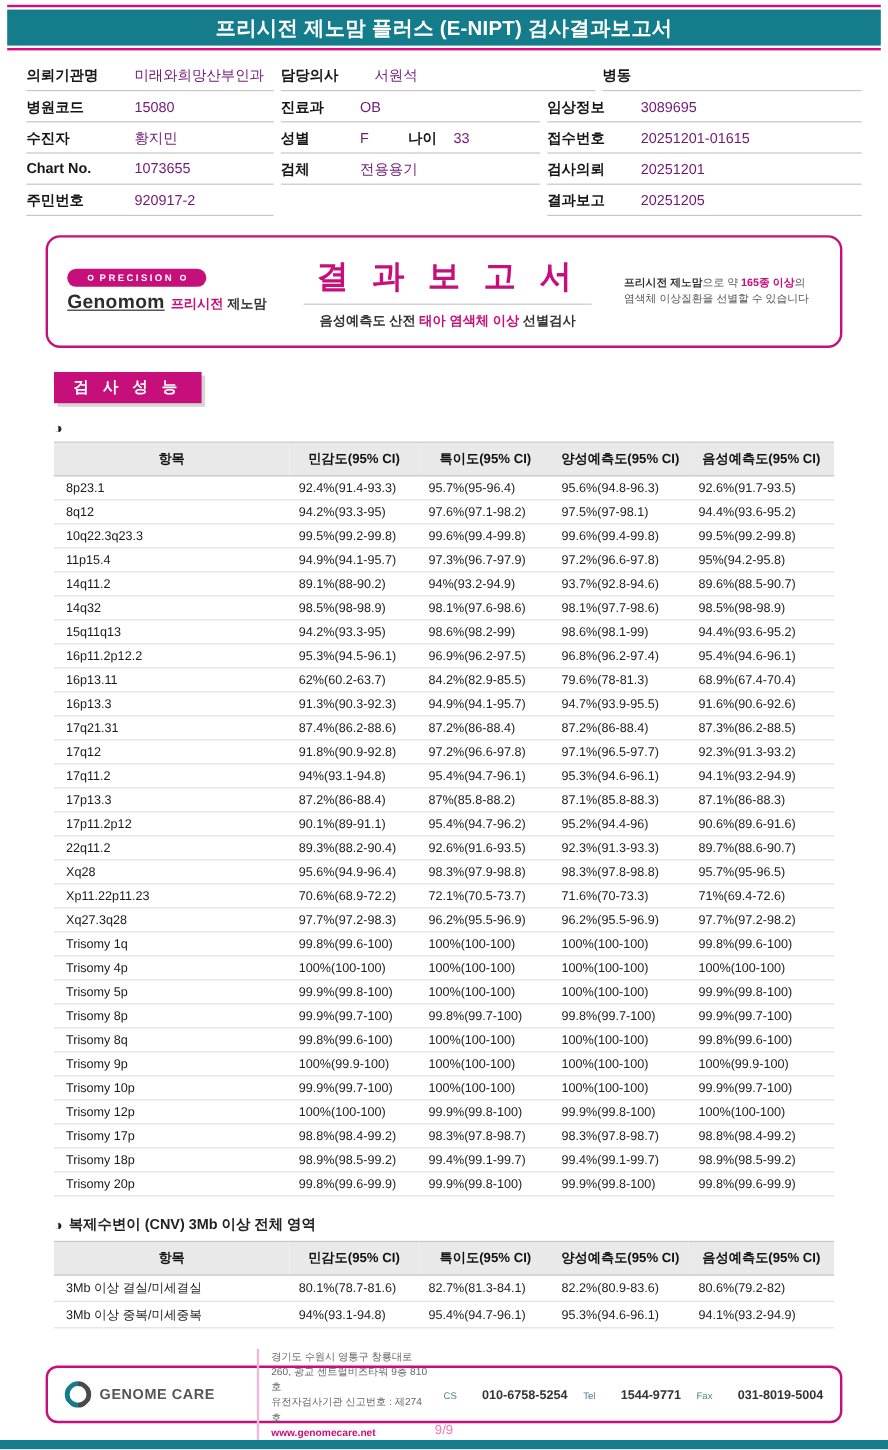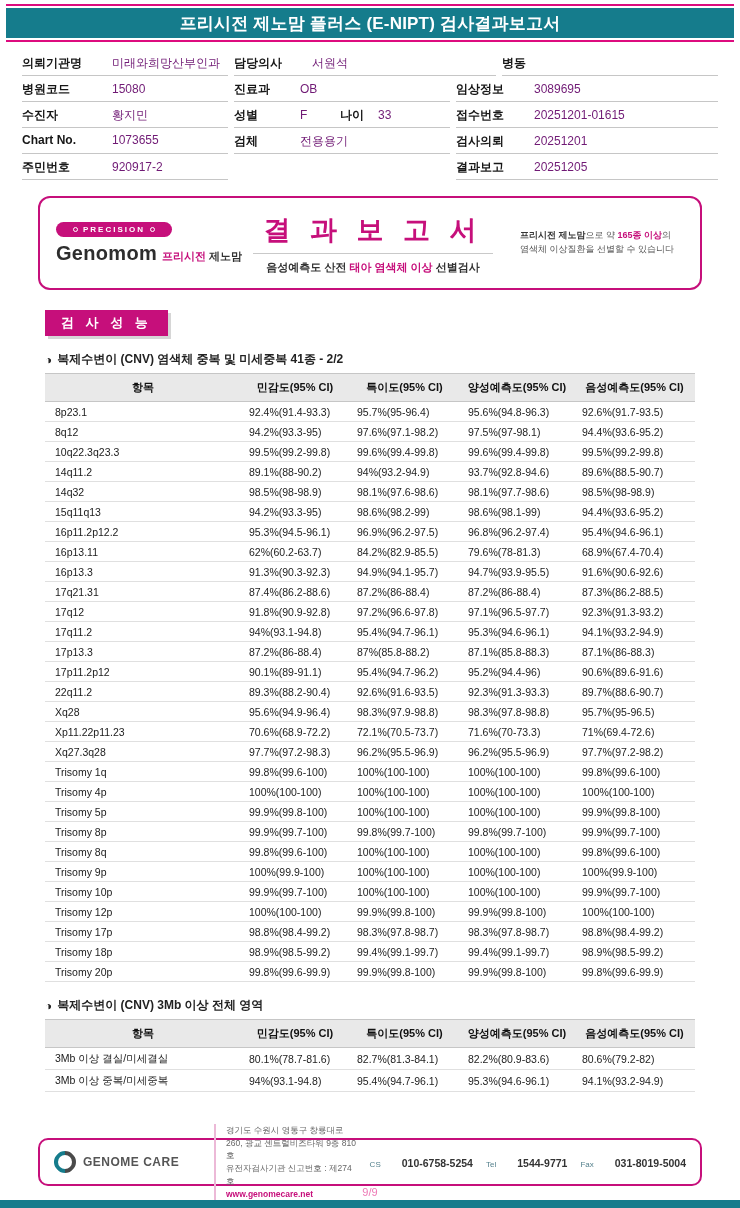--- a/index.html
+++ b/index.html
@@ -30,21 +30,21 @@
   .ival{color:#701a75;}
   .ival.short{width:40px;flex:none;}
   .ilbl2{font-weight:bold;flex:none;margin-right:14px;color:#161616;}
 
   
   .report-box{margin:16px 38px 0;height:94px;border:2px solid var(--magenta);border-radius:12px;display:flex;align-items:center;padding:10px 16px;gap:14px;background:#fff;}
   .logo-block{width:170px;flex:none;}
   .precision-badge{background:var(--magenta);color:#fff;border-radius:9px;height:15px;display:flex;align-items:center;justify-content:center;gap:5px;font-size:8px;letter-spacing:2px;font-weight:bold;width:116px;margin-bottom:5px;}
   .pdot{width:5px;height:5px;border:1px solid #fff;border-radius:50%;display:inline-block;flex:none;}
   .brand-line{display:flex;align-items:baseline;}
-  .brand{font-size:20px;font-weight:800;color:#2d2d2d;letter-spacing:0.3px;}
+  .brand{font-size:16px;font-weight:800;color:#2d2d2d;letter-spacing:0.3px;text-decoration:underline;}
   .brand-kr{font-size:11px;font-weight:bold;margin-left:5px;white-space:nowrap;}
   .kr1{color:var(--magenta);}
   .kr2{color:#333;}
   .title-block{flex:1;text-align:center;}
   .rb-title{color:var(--magenta);font-size:27px;font-weight:bold;letter-spacing:6px;}
   .rb-divider{height:1px;background:#c9c9c9;margin:5px auto 6px;width:90%;}
   .rb-subtitle{font-size:11px;color:#333;font-weight:bold;}
   .rb-subtitle .hl{color:var(--magenta);}
   .note-block{width:164px;flex:none;font-size:9px;color:#555;line-height:1.55;}
   .note-block .b{font-weight:bold;color:#333;}
@@ -196,21 +196,20 @@
       <div>염색체 이상질환을 선별할 수 있습니다</div>
     </div>
   </section>
 
   
   <div class="section-title">검 사 성 능</div>
 
   
   <div class="table-caption">
     <span class="cap-icon">◑</span>
-    <span>복제수변이 (CNV) 염색체 중복 및 미세중복 41종 - 2/2</span>
   </div>
   <table class="perf-table">
     <colgroup>
         <col class="c0">
         <col class="c1">
         <col class="c2">
         <col class="c3">
         <col class="c4">
       </colgroup>
     <thead>
@@ -236,20 +235,27 @@
           <td>97.6%(97.1-98.2)</td>
           <td>97.5%(97-98.1)</td>
           <td>94.4%(93.6-95.2)</td>
         </tr>
         <tr>
           <td>10q22.3q23.3</td>
           <td>99.5%(99.2-99.8)</td>
           <td>99.6%(99.4-99.8)</td>
           <td>99.6%(99.4-99.8)</td>
           <td>99.5%(99.2-99.8)</td>
+        </tr>
+        <tr>
+          <td>11p15.4</td>
+          <td>94.9%(94.1-95.7)</td>
+          <td>97.3%(96.7-97.9)</td>
+          <td>97.2%(96.6-97.8)</td>
+          <td>95%(94.2-95.8)</td>
         </tr>
         <tr>
           <td>14q11.2</td>
           <td>89.1%(88-90.2)</td>
           <td>94%(93.2-94.9)</td>
           <td>93.7%(92.8-94.6)</td>
           <td>89.6%(88.5-90.7)</td>
         </tr>
         <tr>
           <td>14q32</td>

